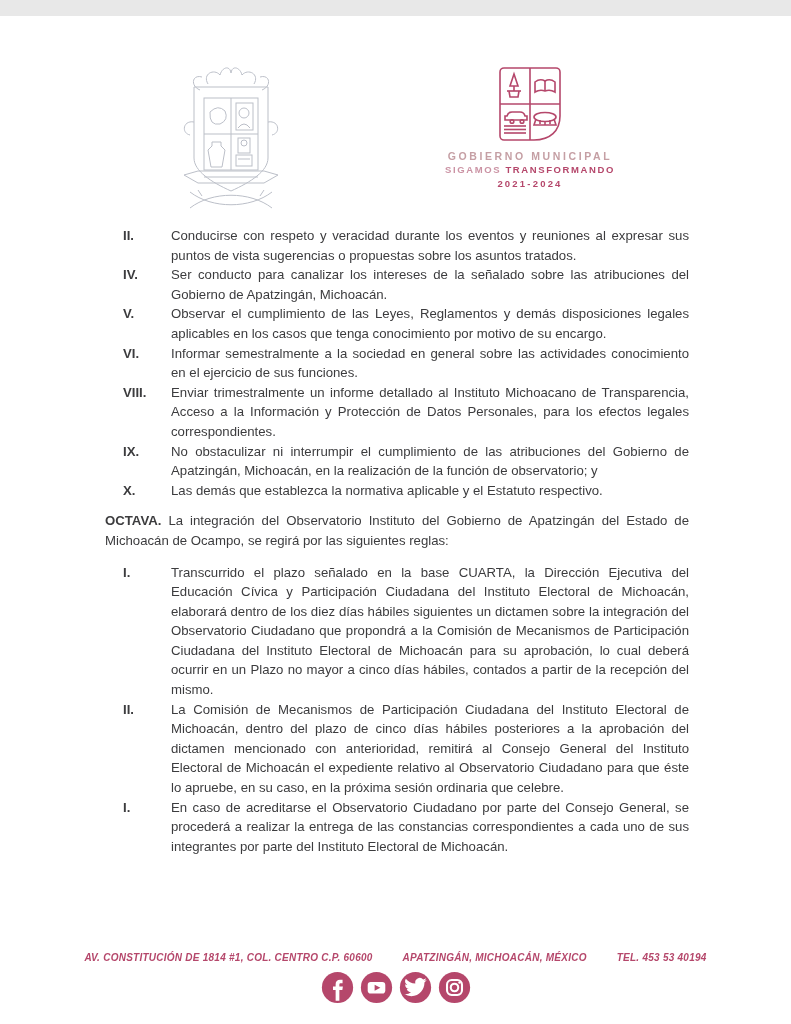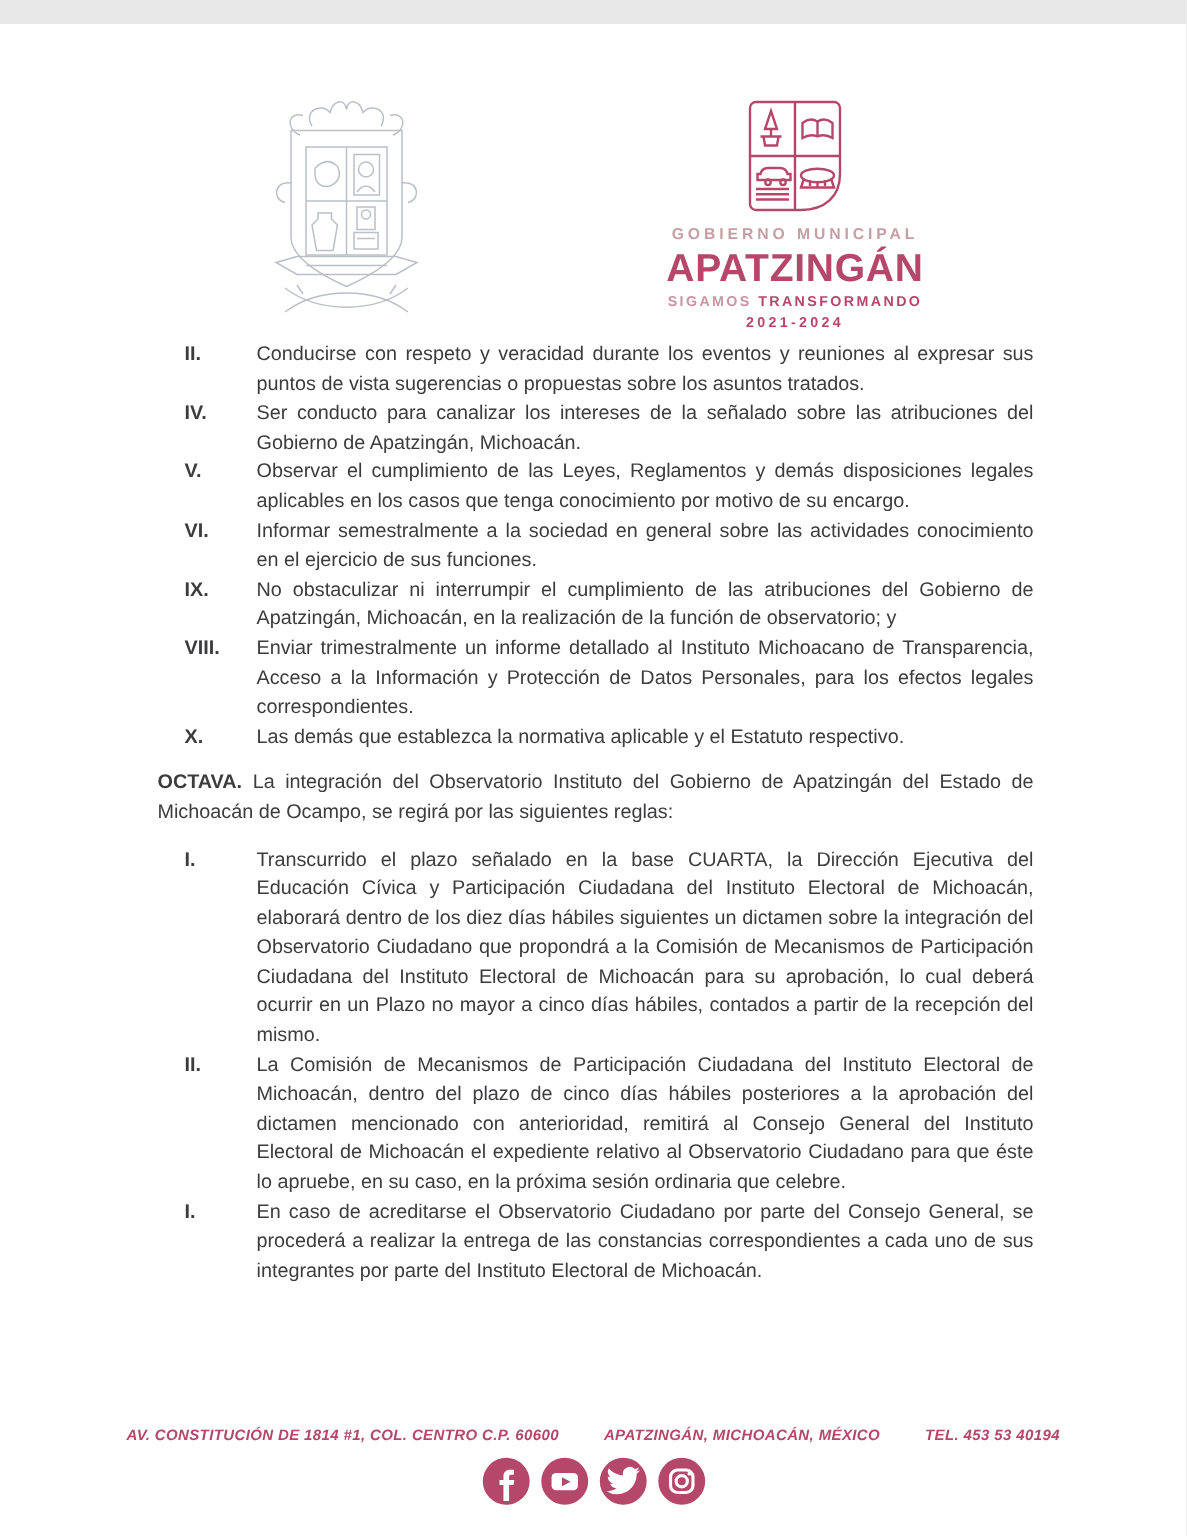--- a/index.html
+++ b/index.html
@@ -105,21 +105,20 @@
         <line x1="6" y1="63.5" x2="28" y2="63.5"></line>
         <line x1="6" y1="67" x2="28" y2="67"></line>
         <ellipse cx="47" cy="51" rx="11" ry="4.5"></ellipse>
         <path d="M38,53 l-2,6 h22 l-2,-6"></path>
         <line x1="42" y1="54" x2="42" y2="58"></line>
         <line x1="47" y1="55" x2="47" y2="59"></line>
         <line x1="52" y1="54" x2="52" y2="58"></line>
       </g>
     </svg>
     <div class="emblem-gob">GOBIERNO MUNICIPAL</div>
-    <div class="emblem-city">APATZINGÁN</div>
     <div class="emblem-slogan"><span class="light">SIGAMOS</span> <span class="dark">TRANSFORMANDO</span></div>
     <div class="emblem-period">2021-2024</div>
   </div>
 
   <div class="doc-body">
 
     <div class="list">
       <div class="li">
           <span class="num">II.</span>
           <p class="txt">Conducirse con respeto y veracidad durante los eventos y reuniones al expresar sus puntos de vista sugerencias o propuestas sobre los asuntos tratados.</p>
@@ -130,26 +129,26 @@
         </div>
       <div class="li">
           <span class="num">V.</span>
           <p class="txt">Observar el cumplimiento de las Leyes, Reglamentos y demás disposiciones legales aplicables en los casos que tenga conocimiento por motivo de su encargo.</p>
         </div>
       <div class="li">
           <span class="num">VI.</span>
           <p class="txt">Informar semestralmente a la sociedad en general sobre las actividades conocimiento en el ejercicio de sus funciones.</p>
         </div>
       <div class="li">
+          <span class="num">VIII.</span>
+          <p class="txt">Enviar trimestralmente un informe detallado al Instituto Michoacano de Transparencia, Acceso a la Información y Protección de Datos Personales, para los efectos legales correspondientes.</p>
+        </div>
+      <div class="li">
           <span class="num">IX.</span>
           <p class="txt">No obstaculizar ni interrumpir el cumplimiento de las atribuciones del Gobierno de Apatzingán, Michoacán, en la realización de la función de observatorio; y</p>
-        </div>
-      <div class="li">
-          <span class="num">VIII.</span>
-          <p class="txt">Enviar trimestralmente un informe detallado al Instituto Michoacano de Transparencia, Acceso a la Información y Protección de Datos Personales, para los efectos legales correspondientes.</p>
         </div>
       <div class="li">
           <span class="num">X.</span>
           <p class="txt">Las demás que establezca la normativa aplicable y el Estatuto respectivo.</p>
         </div>
     </div>
 
     <p class="para octava"><span class="lbl">OCTAVA.</span> <span>La integración del Observatorio Instituto del Gobierno de Apatzingán del Estado de Michoacán de Ocampo, se regirá por las siguientes reglas:</span></p>
 
     <div class="list">

